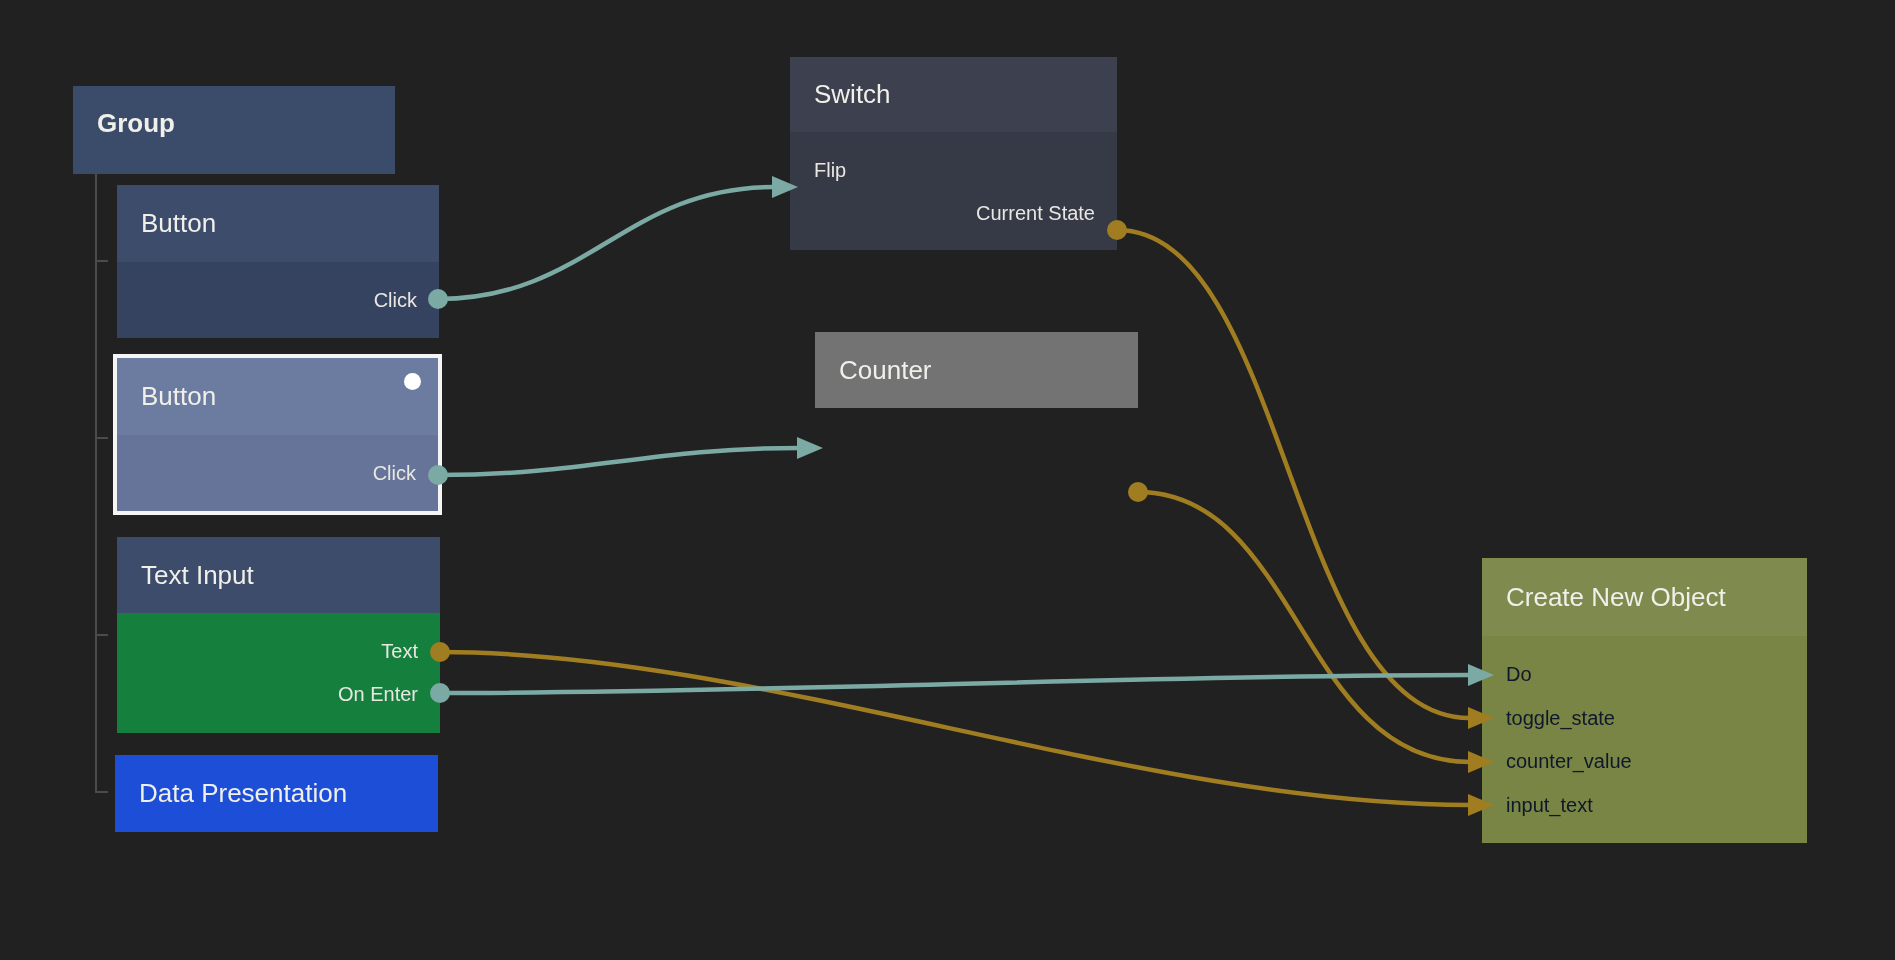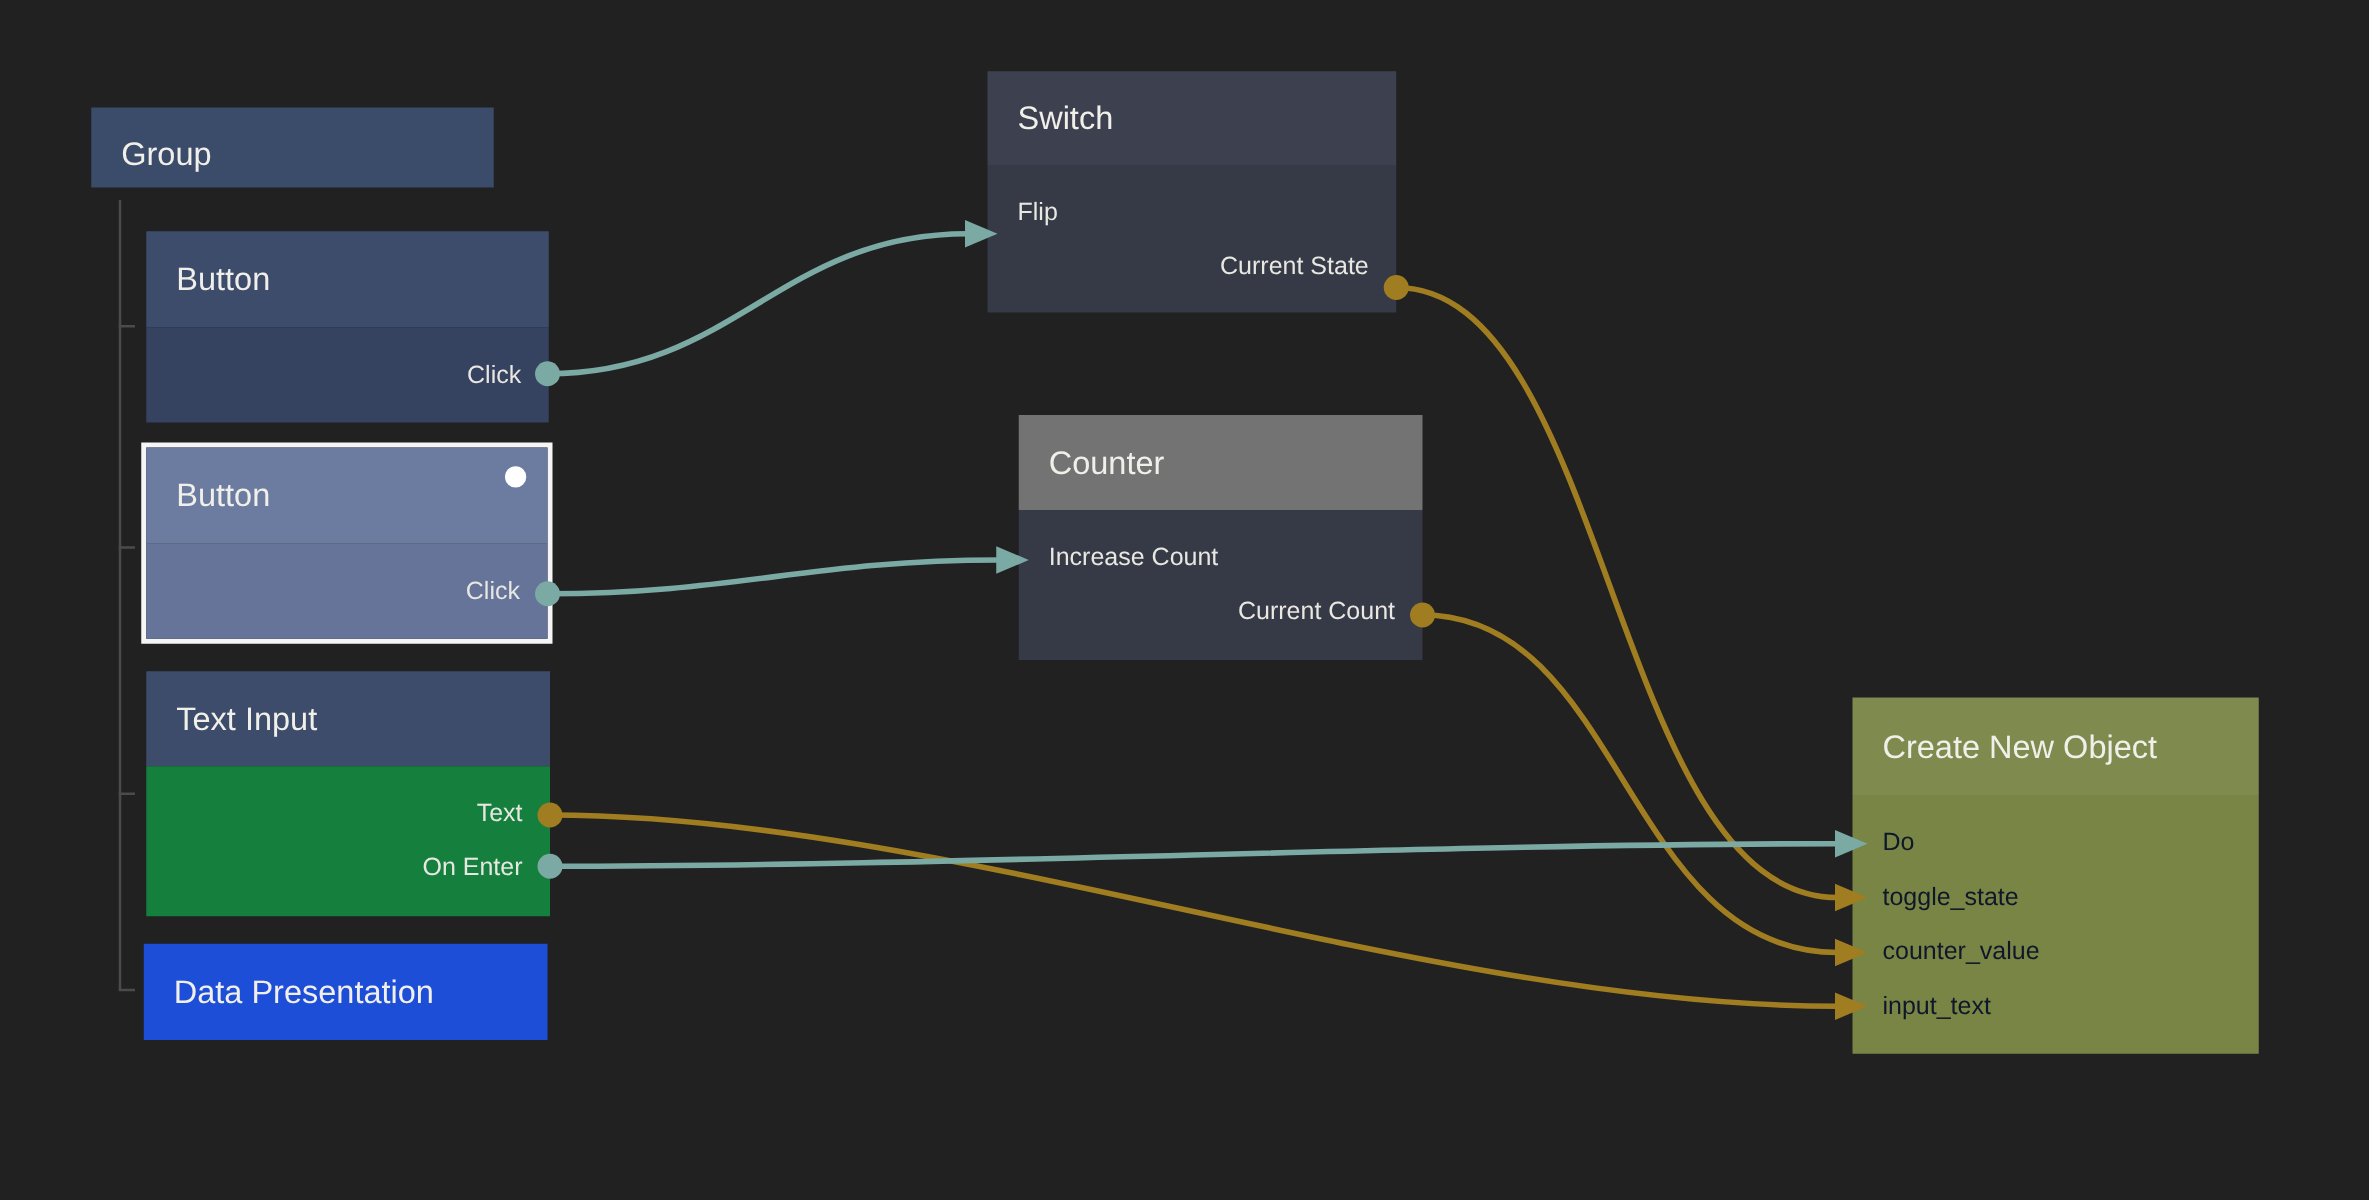--- a/index.html
+++ b/index.html
@@ -8,21 +8,21 @@
     background:#212121;font-family:"Liberation Sans",sans-serif;
   }
   .node{position:absolute;box-sizing:border-box;}
   .hdr{display:flex;align-items:center;padding-left:24px;font-size:26px;color:#F0EFE9;}
   .nbody{box-sizing:border-box;}
   .port-row{display:flex;align-items:center;height:43px;font-size:20px;color:#E8E7E2;}
   .port-row.out{justify-content:flex-end;padding-right:22px;}
   .port-row.in{padding-left:24px;}
 
   
-  #node-group{left:73px;top:86px;width:322px;height:64px;background:#3B4B6A;}
+  #node-group{left:73px;top:86px;width:322px;height:88px;background:#3B4B6A;font-weight:bold;}
   #node-group .hdr{height:74px;}
   .tree-vline{position:absolute;left:95px;top:160px;width:2px;height:632px;background:#4B4B4B;}
   .tree-tick{position:absolute;left:95px;width:13px;height:2px;background:#4B4B4B;}
   #tick-1{top:260px}#tick-2{top:437px}#tick-3{top:634px}#tick-4{top:791px}
 
   
   #node-button-1{left:117px;top:185px;width:322px;}
   #node-button-1 .hdr{height:77px;background:#3C4C6A;}
   #node-button-1 .nbody{height:76px;background:#354260;display:flex;flex-direction:column;justify-content:center;}
 
@@ -113,24 +113,20 @@
   <div class="node" id="node-switch">
     <div class="hdr">Switch</div>
     <div class="nbody">
       <div class="port-row in">Flip</div>
       <div class="port-row out">Current State</div>
     </div>
   </div>
 
   <div class="node" id="node-counter">
     <div class="hdr">Counter</div>
-    <div class="nbody">
-      <div class="port-row in">Increase Count</div>
-      <div class="port-row out">Current Count</div>
-    </div>
   </div>
 
   <div class="node" id="node-create">
     <div class="hdr">Create New Object</div>
     <div class="nbody">
       <div class="port-row in">Do</div>
       <div class="port-row in">toggle_state</div>
       <div class="port-row in">counter_value</div>
       <div class="port-row in">input_text</div>
     </div>

